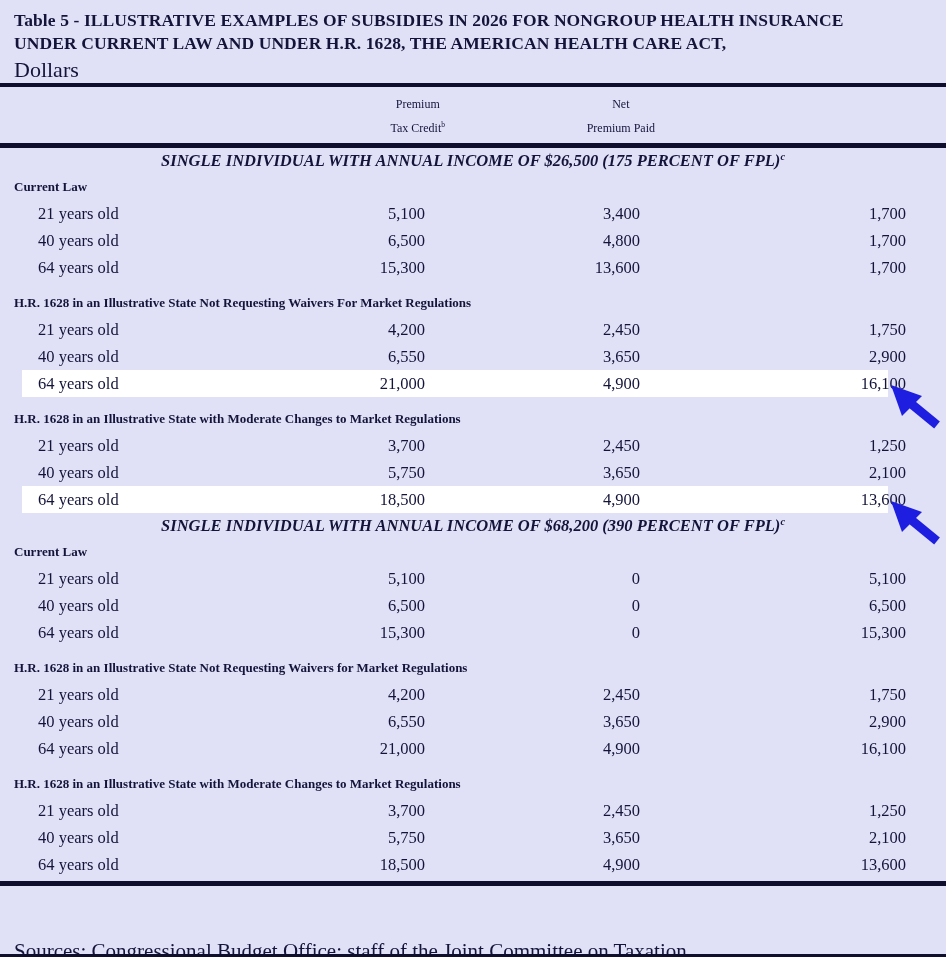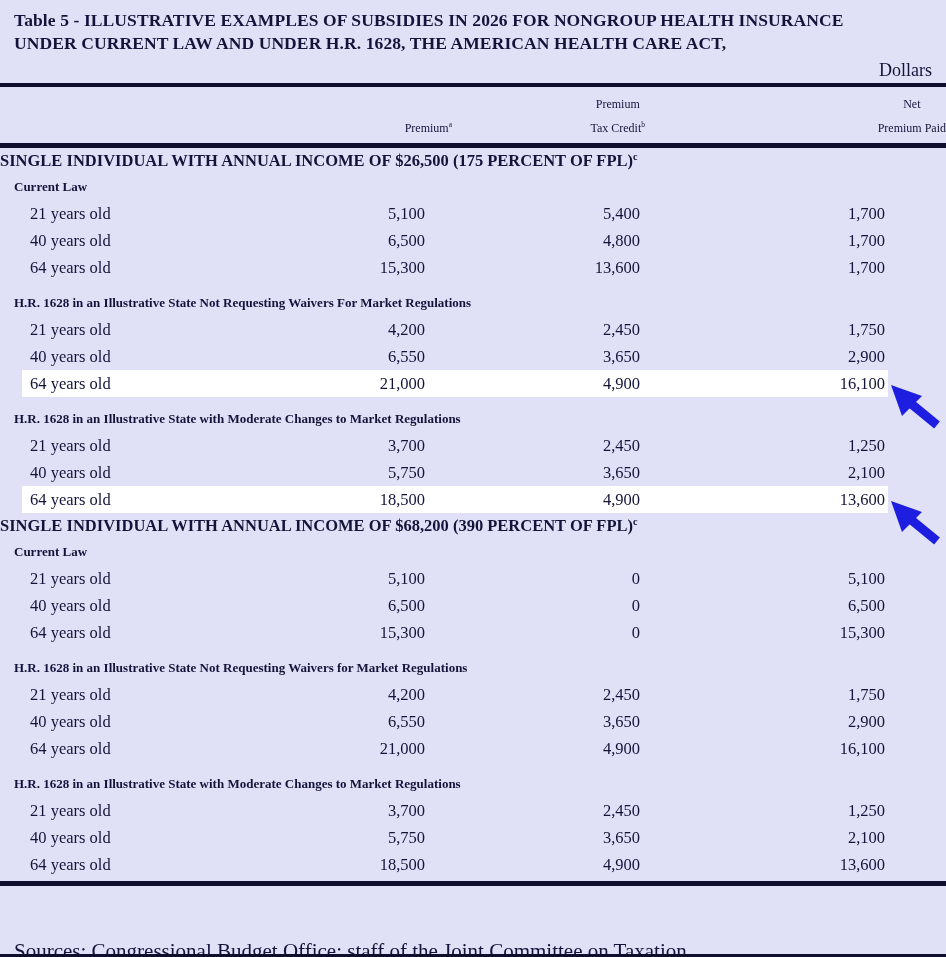--- a/index.html
+++ b/index.html
@@ -27,24 +27,23 @@
   
   .titleblock{padding:9px 14px 0 14px;}
   .tline{
     display:block;
     font-weight:bold;
     font-size:17.5px;
     line-height:23px;
     letter-spacing:0.1px;
   }
   .units{
-    font-size:18px;
+    font-size:22px;
     line-height:22px;
     margin-top:4px;
-    text-align:right;
   }
   
   .rule{background:var(--rule);width:946px;}
   .rule.r1{height:4px;margin-top:2px;}
   .rule.r2{height:5px;}
   .rule.r3{height:5px;margin-top:3px;}
   
   .grid4{
     display:grid;
     grid-template-columns:330px 125px 200px 1fr;
@@ -52,24 +51,26 @@
   .colheads{padding:5px 0 3px 0;}
   .colheads .c{font-size:12px;line-height:24px;}
   .colheads .c2{text-align:right;padding-right:3px;}
   .colheads .c3{text-align:right;padding-right:10px;}
   .colheads .c4{text-align:right;padding-right:0;}
   .hblock{display:inline-block;text-align:center;vertical-align:bottom;}
   .hline1{min-height:24px;}
   sup{font-size:0.62em;line-height:0;vertical-align:super;}
   
   .sec-heading{
+    text-align:center;
     font-weight:bold;
     font-size:16.5px;
     line-height:26px;
     height:26px;
+    font-style:italic;
   }
   .grp-label{
     font-weight:bold;
     font-size:13px;
     line-height:26px;
     height:26px;
     padding-left:14px;
   }
   .grp-label.spaced{padding-top:9px;}
   .row{
@@ -81,24 +82,24 @@
   .row.hl::before{
     content:"";
     position:absolute;
     left:22px;
     right:58px;
     top:0;
     bottom:0;
     background:var(--hl);
   }
   .row .cell{position:relative;z-index:1;}
-  .cell.c1{padding-left:30px;}
+  .cell.c1{padding-left:38px;}
   .cell.c2{text-align:right;padding-right:30px;}
   .cell.c3{text-align:right;padding-right:15px;}
-  .cell.c4{text-align:right;padding-right:61px;}
+  .cell.c4{text-align:right;padding-right:40px;}
   .arrow-cursor{
     position:absolute;
     right:4px;
     top:14px;
     width:52px;
     height:44px;
     z-index:3;
     overflow:visible;
   }
   
@@ -117,26 +118,20 @@
   <div class="titleblock">
     <span class="tline">Table 5 - ILLUSTRATIVE EXAMPLES OF SUBSIDIES IN 2026 FOR NONGROUP HEALTH INSURANCE</span>
     <span class="tline">UNDER CURRENT LAW AND UNDER H.R. 1628, THE AMERICAN HEALTH CARE ACT,</span>
     <div class="units">Dollars</div>
   </div>
 
   <div class="rule r1"></div>
 
   <div class="colheads grid4">
     <div class="c c1"></div>
-    <div class="c c2">
-      <div class="hblock">
-        <div class="hline1">&nbsp;</div>
-        <div class="hline2"><span>Premium</span><sup>a</sup></div>
-      </div>
-    </div>
     <div class="c c3">
       <div class="hblock">
         <div class="hline1">Premium</div>
         <div class="hline2"><span>Tax Credit</span><sup>b</sup></div>
       </div>
     </div>
     <div class="c c4">
       <div class="hblock">
         <div class="hline1">Net</div>
         <div class="hline2">Premium Paid</div>
@@ -145,21 +140,21 @@
   </div>
 
   <div class="rule r2"></div>
 
   <div id="tbody">
       <div class="sec-heading"><span>SINGLE INDIVIDUAL WITH ANNUAL INCOME OF $26,500 (175 PERCENT OF FPL)</span><sup>c</sup></div>
       <div class="grp-label">Current Law</div>
       <div class="row grid4">
         <div class="cell c1">21 years old</div>
         <div class="cell c2">5,100</div>
-        <div class="cell c3">5,400</div>
+        <div class="cell c3">3,400</div>
         <div class="cell c4">1,700</div>
       </div>
       <div class="row grid4">
         <div class="cell c1">40 years old</div>
         <div class="cell c2">6,500</div>
         <div class="cell c3">4,800</div>
         <div class="cell c4">1,700</div>
       </div>
       <div class="row grid4">
         <div class="cell c1">64 years old</div>

